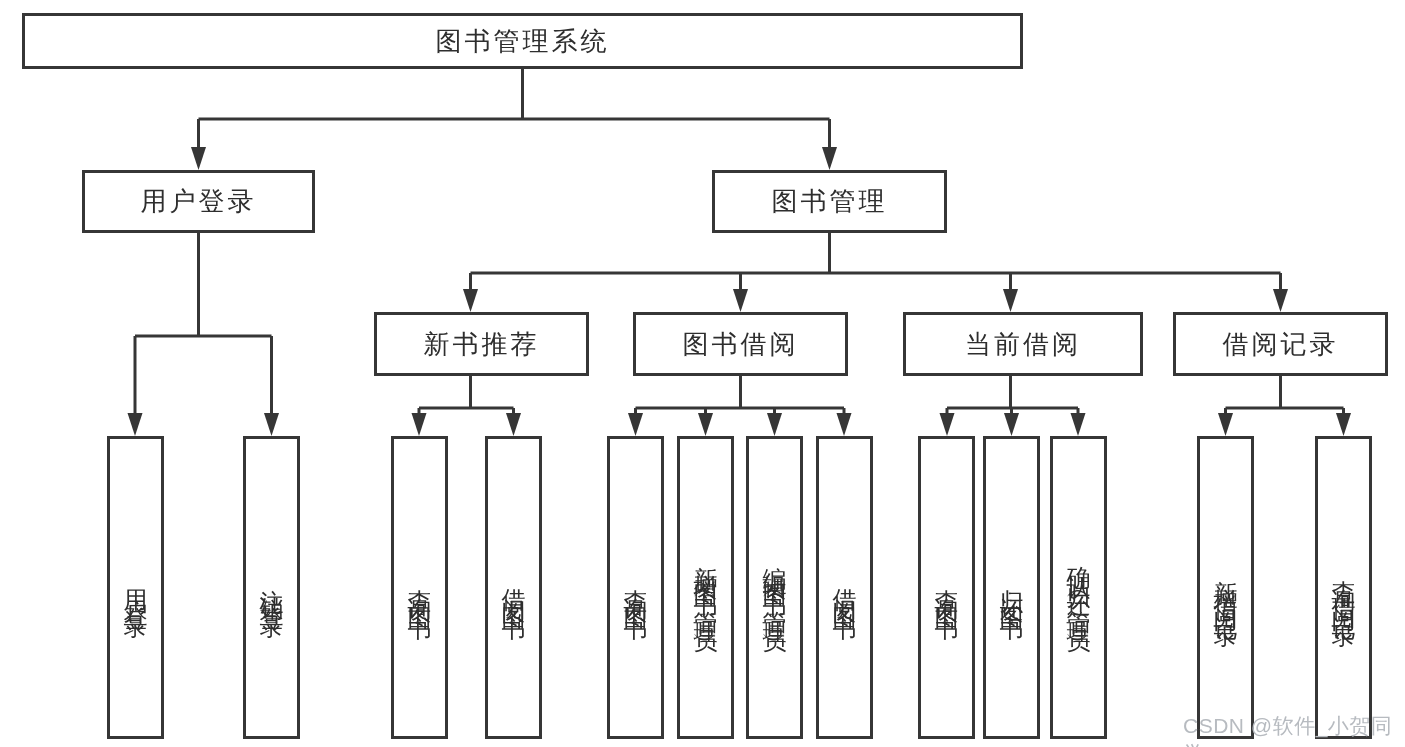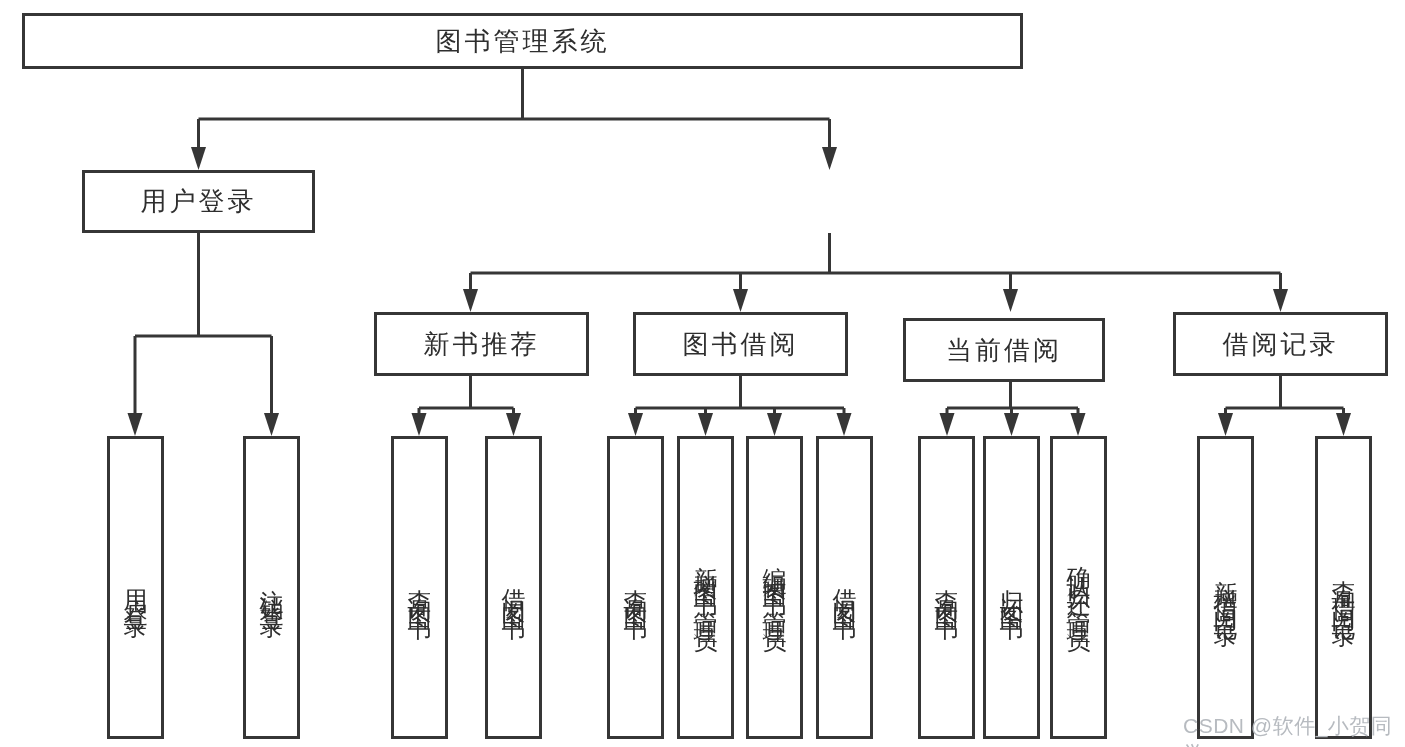--- a/index.html
+++ b/index.html
@@ -104,24 +104,25 @@
       <polygon points="939.5,413 954.5,413 947,436" fill="#363636"></polygon>
       <polygon points="1004,413 1019,413 1011.5,436" fill="#363636"></polygon>
       <polygon points="1070.5,413 1085.5,413 1078,436" fill="#363636"></polygon>
       <polygon points="1218,413 1233,413 1225.5,436" fill="#363636"></polygon>
       <polygon points="1336,413 1351,413 1343.5,436" fill="#363636"></polygon>
     </svg>
 
   <div class="node" style="left:22px; top:13px; width:1001px; height:56px;font-family:Liberation Mono, monospace;">图书管理系统</div>
 
   <div class="node" style="left:82px; top:170px; width:233px; height:63px;">用户登录</div>
+  <div class="node" style="left:712px; top:170px; width:235px; height:63px;">图书管理</div>
 
   <div class="node" style="left:374px; top:312px; width:215px; height:64px;">新书推荐</div>
   <div class="node" style="left:633px; top:312px; width:215px; height:64px;">图书借阅</div>
-  <div class="node" style="left:903px; top:312px; width:202px; height:64px;margin-top:6px;">当前借阅</div>
+  <div class="node" style="left:903px; top:312px; width:240px; height:64px;">当前借阅</div>
   <div class="node" style="left:1173px; top:312px; width:215px; height:64px;">借阅记录</div>
 
   <div class="node v" style="left:107px; top:436px; width:57px; height:303px;">用户登录</div>
   <div class="node v" style="left:243px; top:436px; width:57px; height:303px;">注销登录</div>
 
   <div class="node v" style="left:391px; top:436px; width:57px; height:303px;">查询图书</div>
   <div class="node v" style="left:485px; top:436px; width:57px; height:303px;">借阅图书</div>
 
   <div class="node v" style="left:607px; top:436px; width:57px; height:303px;">查询图书</div>
   <div class="node v" style="left:677px; top:436px; width:57px; height:303px;">新增图书（管理员）</div>

